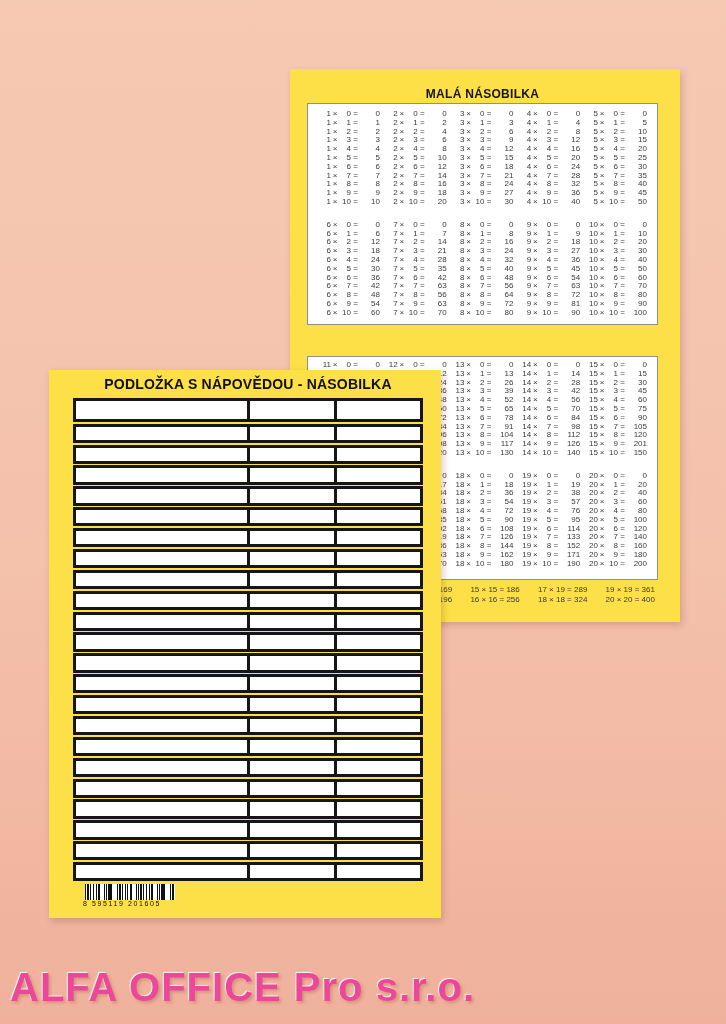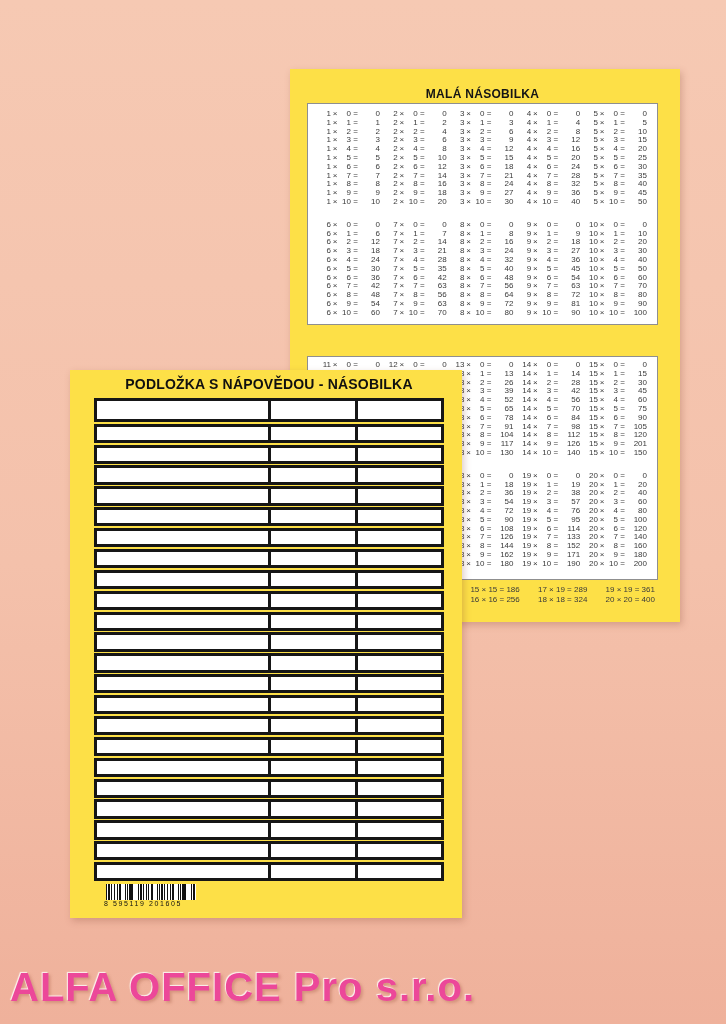--- a/index.html
+++ b/index.html
@@ -24,21 +24,21 @@
   .mline{display:flex;font-size:8px;line-height:8.8px;color:#3a3a3a;white-space:pre;}
   .fh{width:13px;text-align:right;}
   .ft{width:8px;text-align:center;}
   .fo{width:12px;text-align:right;}
   .fe{width:9px;text-align:center;}
   .fr{width:20px;text-align:right;}
   #squares{position:absolute;left:27px;top:516px;width:338px;}
   .sqrow{display:flex;}
   .sqcell{width:67.6px;text-align:right;font-size:8px;line-height:9.5px;color:#3a3a3a;white-space:pre;}
   
-  #front-sheet{left:49px;top:370px;width:392px;height:548px;z-index:2;margin-left:21px;}
+  #front-sheet{left:49px;top:370px;width:392px;height:548px;z-index:2;}
   #front-title{position:absolute;left:24px;top:6px;width:350px;text-align:center;
     font-size:14px;font-weight:bold;color:#101010;letter-spacing:.2px;white-space:nowrap;}
   #grid{position:absolute;left:24px;top:28px;width:350px;display:flex;flex-direction:column;gap:1.7px;}
   .grow{display:flex;border:3px solid #161616;box-sizing:border-box;height:19.2px;background:#fff;}
   .grow.tall{height:24px;}
   .gcell{box-sizing:border-box;height:100%;}
   .gcell.c1{width:174px;border-right:3px solid #161616;}
   .gcell.c2{width:87px;border-right:3px solid #161616;}
   .gcell.c3{flex:1;}
   

